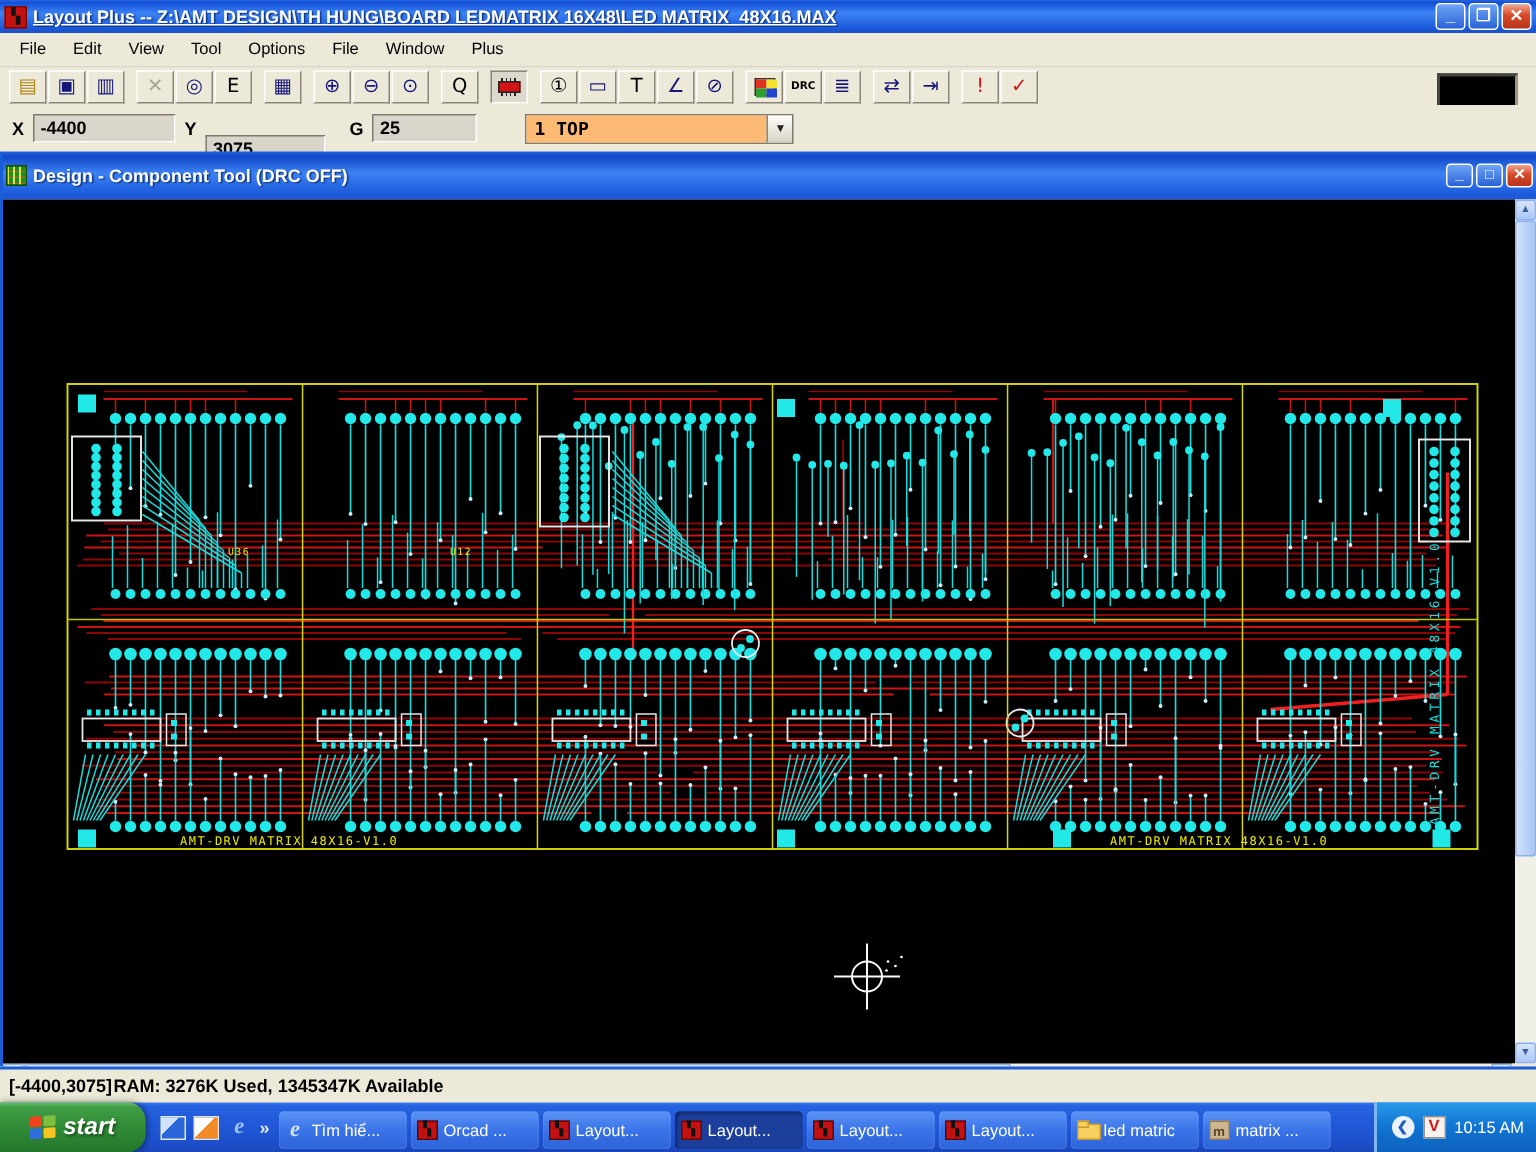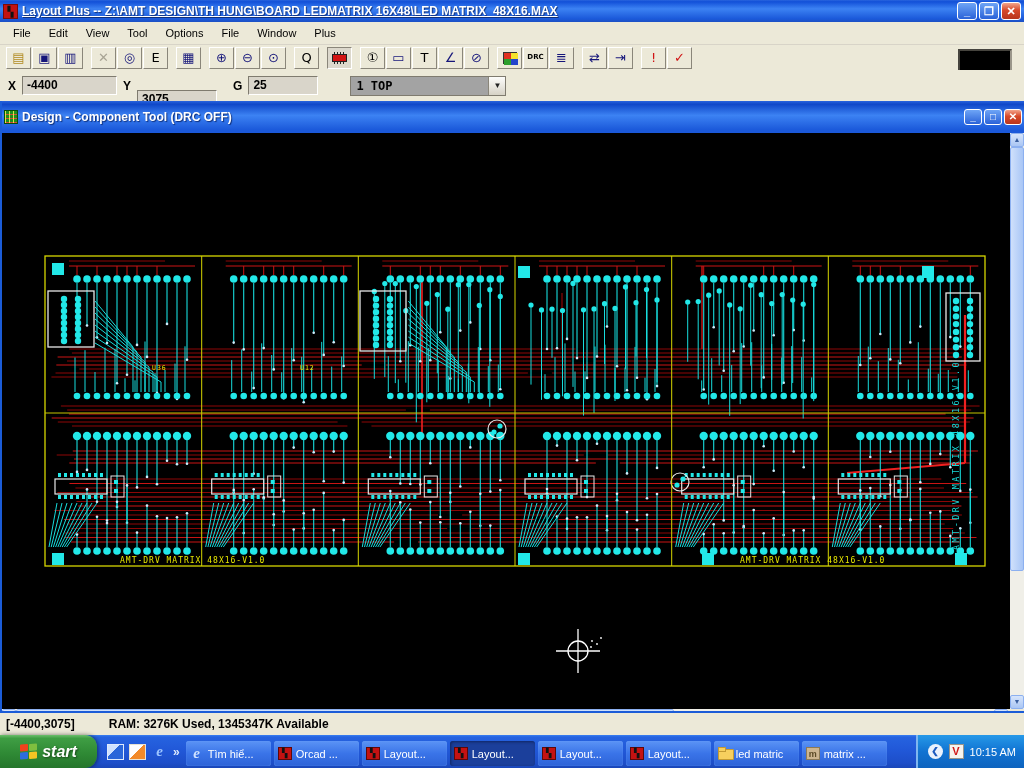--- a/index.html
+++ b/index.html
@@ -48,21 +48,21 @@
     border:2px inset #9a968a; }
 
   
   #coordbar { position:absolute; top:70px; left:0; width:1024px; height:31px; background:#ece9d8;
     display:flex; align-items:center; padding-left:8px; gap:6px; }
   .coord-label { font-size:12px; font-weight:bold; color:#000; }
   .coord-field { height:19px; background:#d9d5ca; border:1px solid; border-color:#7f7b6f #fff #fff #7f7b6f;
     font-size:12px; font-weight:bold; color:#000; padding:1px 4px; line-height:15px; }
   .fx { width:95px; } .fy { width:80px; margin-right:10px;margin-top:28px; } .fg { width:70px; margin-right:26px; }
   #layer-combo { display:flex; height:20px; border:1px solid #7f7b6f; }
-  #layer-value { width:137px; background:#a3a3a3; color:#000; font:bold 12px "DejaVu Sans Mono",monospace;
+  #layer-value { width:160px; background:#fdba74; color:#000; font:bold 12px "DejaVu Sans Mono",monospace;
     padding:2px 5px; }
   #layer-drop { width:17px; background:linear-gradient(180deg,#fdfdfb,#d6d2c6); border-left:1px solid #8a867a;
     text-align:center; font-size:8px; color:#222; line-height:18px; }
 
   
   #child { position:absolute; top:101px; left:0; width:1024px; height:610px;
     border-left:2px solid #1b5cd7; border-right:0; display:flex; flex-direction:column; }
   #child-titlebar { height:20px; background:linear-gradient(180deg,#2964dd,#0f47c8 10%,#3c82f3 45%,#1b59da 90%);
     display:flex; align-items:center; padding:16px 2px; }
   .child-icon { width:14px; height:14px; background:#1f8c1f; border:1px solid #0a4d0a; margin-right:4px;
@@ -85,21 +85,21 @@
     display:flex; align-items:center; justify-content:center; }
   #hthumb .grip { color:#7fa4dd; font-size:7px; letter-spacing:1px; }
   #htrack-rest { flex:1; }
   #hscroll .sbtn.right { margin-left:0; }
   #corner { width:16px; height:14px; background:#ece9d8; position:relative; }
   #corner:after { content:""; position:absolute; right:2px; bottom:2px; width:2px; height:2px; background:#b6b2a6;
     box-shadow:-4px 0 #b6b2a6,0 -4px #b6b2a6,-4px -4px #b6b2a6,-8px 0 #b6b2a6,0 -8px #b6b2a6; }
 
   
   #statusbar { position:absolute; top:711px; left:0; width:1024px; height:24px; background:#ece9d8;
-    border-top:2px solid #1b5cd7; display:flex; align-items:center; padding-left:6px; gap:34px; }
+    border-top:2px solid #1b5cd7; display:flex; align-items:center; padding-left:6px; gap:1px; }
   #statusbar span { font-size:12px; font-weight:bold; color:#000; }
 
   
   #taskbar { position:absolute; top:735px; left:0; width:1024px; height:33px;
     background:linear-gradient(180deg,#3a80f2 0%,#2663e0 6%,#2158d8 45%,#1d4ec9 85%,#1a46b8 100%);
     display:flex; align-items:center; }
   #start-btn { height:33px; width:97px; border-radius:0 12px 12px 0;
     background:linear-gradient(180deg,#6cbf6c 0%,#3f9e44 10%,#2f8a35 55%,#25762b 100%);
     display:flex; align-items:center; justify-content:center; gap:5px;
     box-shadow:1px 0 4px rgba(0,0,0,.5); }

